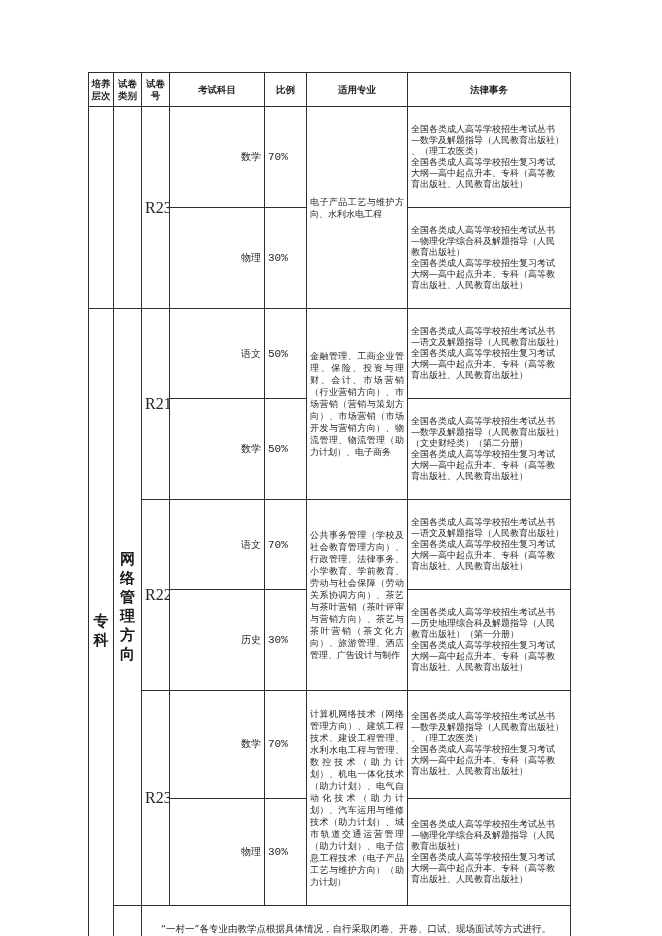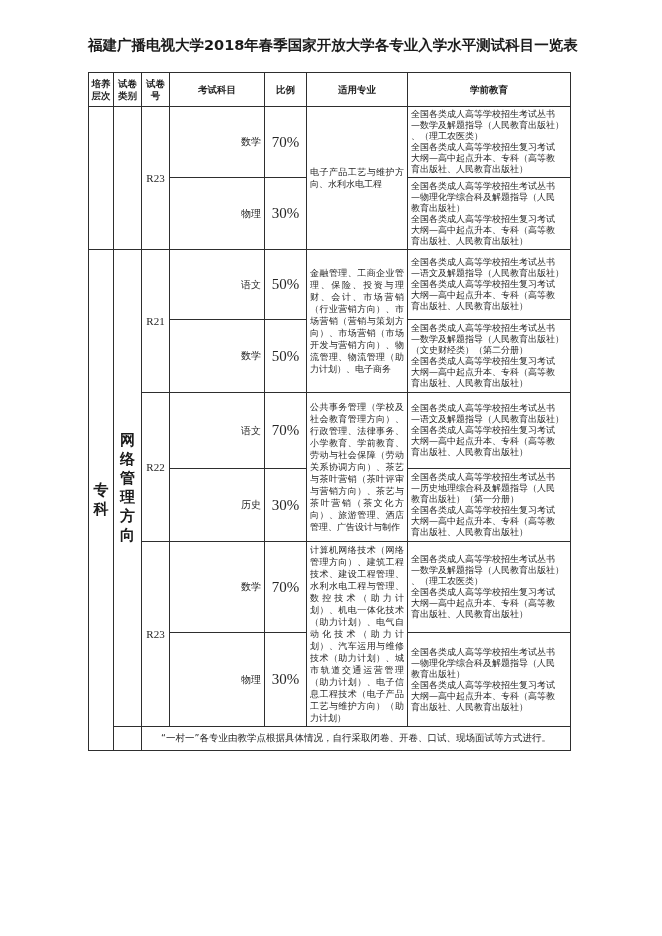--- a/index.html
+++ b/index.html
@@ -23,46 +23,46 @@
   }
   table.exam-table {
     position:absolute;
     left:88px; top:72px;
     width:482px;
     border-collapse:collapse;
     table-layout:fixed;
   }
   .exam-table th, .exam-table td {
     border:1px solid #2e2e2e;
-    padding:2px 3px;
+    padding:17px 3px;
     vertical-align:middle;
     overflow:hidden;
   }
   .exam-table th {
     font-size:9.5px;
     line-height:11.5px;
     font-weight:bold;
     text-align:center;
     padding:2px 1px;
     color:#222222;
   }
   .cell-paper-no {
     font-family:"Liberation Serif", serif;
-    font-size:11px;
+    font-size:16px;
     text-align:center;
   }
   .cell-subject {
     font-size:10px;
     text-align:right;
     padding-left:9px;
   }
   .cell-ratio {
-    font-family:Liberation Serif, serif;
-    font-size:15px;
-    text-align:center;
+    font-family:Liberation Mono, monospace;
+    font-size:11px;
+    text-align:left;
   }
   .cell-majors {
     font-size:9px;
     line-height:12px;
     text-align:justify;
     padding:3px 4px;
   }
   .cell-ref {
     font-size:9px;
     line-height:11px;
@@ -85,42 +85,41 @@
     font-size:9.5px;
     text-align:center;
     padding-left:10px;
   }
 </style>
 </head>
 <body>
 
 <div class="page">
 
-  <div class="doc-title">福建广播电视大学2018年春季国家开放大学各专业入学水平测试科目一览表</div>
 
   <table class="exam-table">
     <colgroup>
       <col style="width:25px">
       <col style="width:28px">
       <col style="width:28px">
       <col style="width:95px">
       <col style="width:42px">
       <col style="width:101px">
       <col style="width:163px">
     </colgroup>
 
     <tbody>
         <tr style="height:34px">
       <th>培养层次</th>
       <th>试卷类别</th>
       <th>试卷号</th>
       <th>考试科目</th>
       <th>比例</th>
       <th>适用专业</th>
-      <th>学前教育</th>
+      <th>法律事务</th>
     </tr>
 
     <tr style="height:71px">
       <td rowspan="2"></td>
       <td rowspan="2"></td>
       <td rowspan="2" class="cell-paper-no">R23</td>
       <td class="cell-subject">数学</td>
       <td class="cell-ratio">70%</td>
       <td rowspan="2" class="cell-majors">电子产品工艺与维护方向、水利水电工程</td>
       <td class="cell-ref">全国各类成人高等学校招生考试丛书

